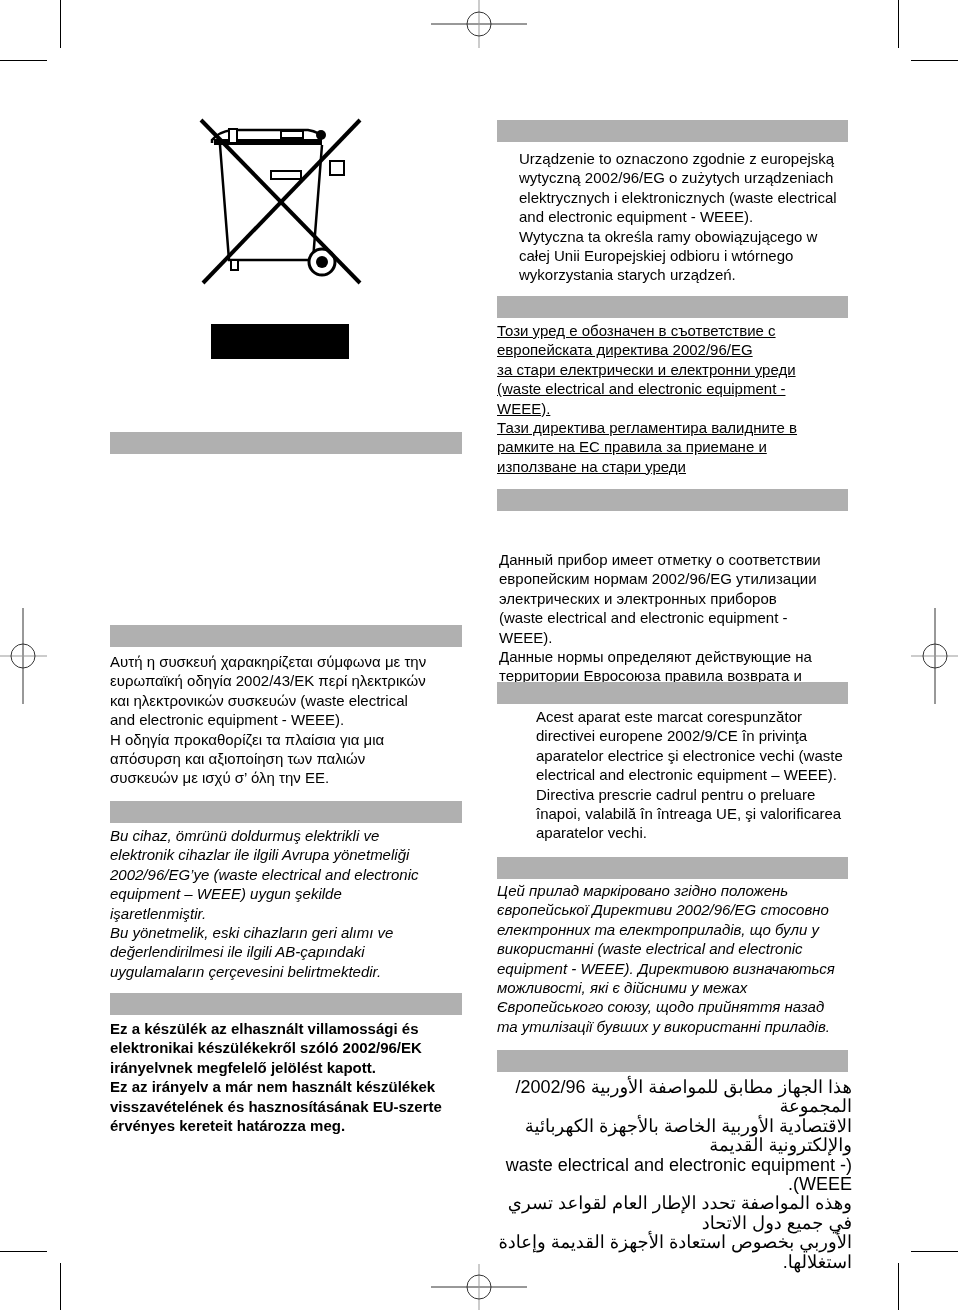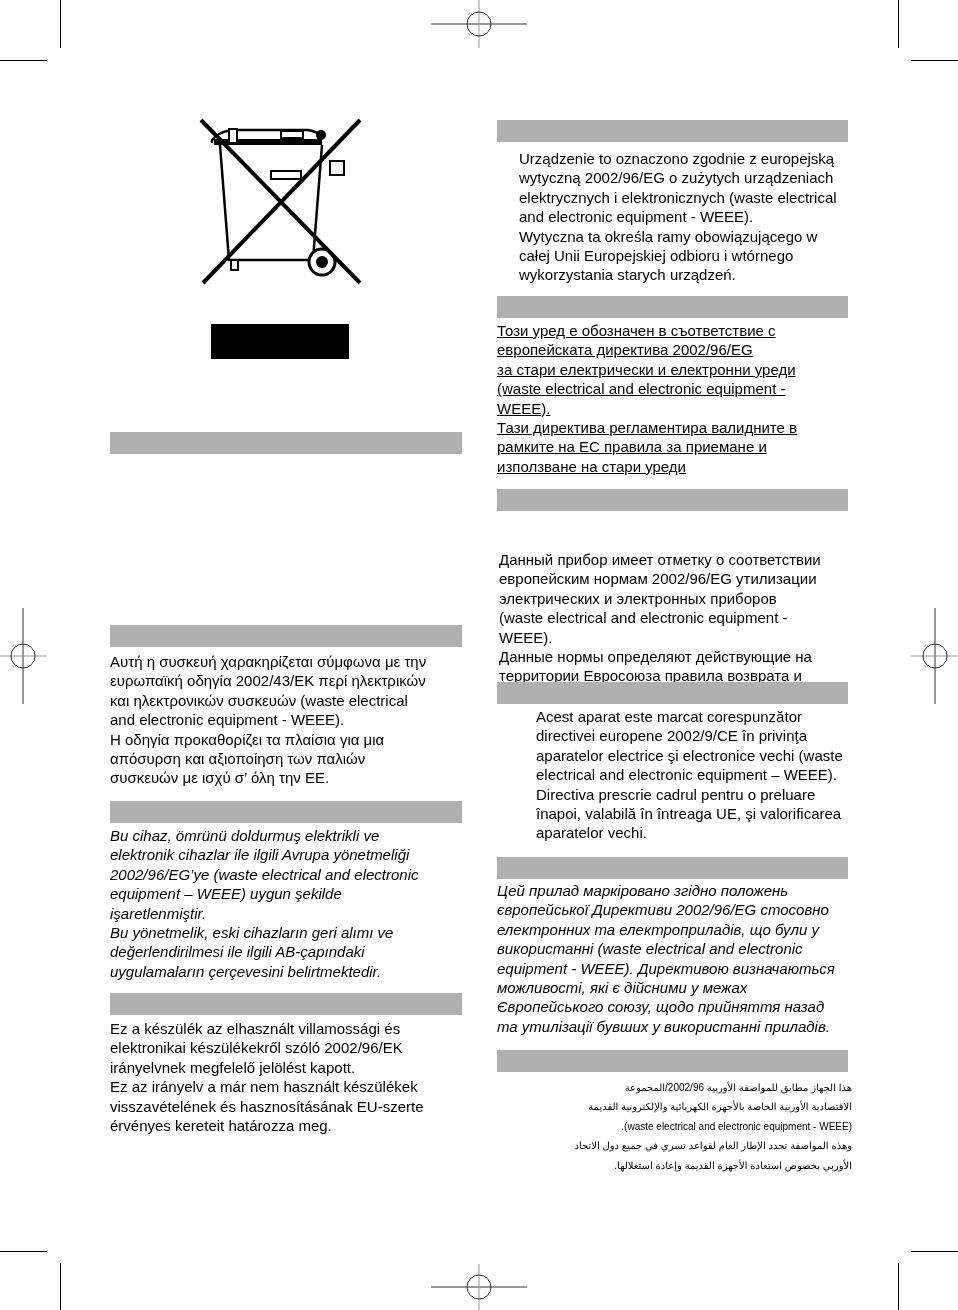--- a/index.html
+++ b/index.html
@@ -4,21 +4,21 @@
 <style>
   html, body { margin: 0; padding: 0; background: #ffffff; }
   body { width: 958px; height: 1310px; position: relative; overflow: hidden; font-family: "Liberation Sans", sans-serif; color: #000; }
   .abs { position: absolute; }
   .crop-v { position: absolute; width: 1px; background: #000; }
   .crop-h { position: absolute; height: 1px; background: #000; }
   .reg { position: absolute; }
   .bar { position: absolute; height: 22px; background: #b0b0b0; }
   .bar.thin { height: 6px; }
   .txt { position: absolute; font-size: 15px; line-height: 19.4px; white-space: pre-line; letter-spacing: 0; }
-  .txt.ar { direction: rtl; text-align: right; font-size: 10px; line-height: 19.4px; }
+  .txt.ar { direction: rtl; text-align: right; font-size: 18px; line-height: 19.4px; }
   .black-block { position: absolute; background: #000; }
 </style>
 </head>
 <body>
 
 <div class="crop-v" style="left:60px; top:0; height:48px;"></div>
 <div class="crop-h" style="left:0; top:60px; width:47px;"></div>
 <div class="crop-v" style="left:898px; top:0; height:48px;"></div>
 <div class="crop-h" style="left:911px; top:60px; width:47px;"></div>
 <div class="crop-h" style="left:0; top:1251px; width:47px;"></div>
@@ -87,21 +87,21 @@
 <div class="txt" style="left:110px; top:826px; width:360px;font-style:italic;">Bu cihaz, ömrünü doldurmuş elektrikli ve
 elektronik cihazlar ile ilgili Avrupa yönetmeliği
 2002/96/EG’ye (waste electrical and electronic
 equipment – WEEE) uygun şekilde
 işaretlenmiştir.
 Bu yönetmelik, eski cihazların geri alımı ve
 değerlendirilmesi ile ilgili AB-çapındaki
 uygulamaların çerçevesini belirtmektedir.</div>
 
 <div class="bar" style="left:110px; top:993px; width:352px;"><span></span></div>
-<div class="txt" style="left:110px; top:1019px; width:360px;">Ez a készülék az elhasznált villamossági és
+<div class="txt" style="left:110px; top:1019px; width:360px;font-weight:bold;">Ez a készülék az elhasznált villamossági és
 elektronikai készülékekről szóló 2002/96/EK
 irányelvnek megfelelő jelölést kapott.
 Ez az irányelv a már nem használt készülékek
 visszavételének és hasznosításának EU-szerte
 érvényes kereteit határozza meg.</div>
 
 <div class="bar" style="left:497px; top:120px; width:351px;"><span></span></div>
 <div class="txt" style="left:499px; top:149px; width:360px;margin-left:20px;">Urządzenie to oznaczono zgodnie z europejską
 wytyczną 2002/96/EG o zużytych urządzeniach
 elektrycznych i elektronicznych (waste electrical

